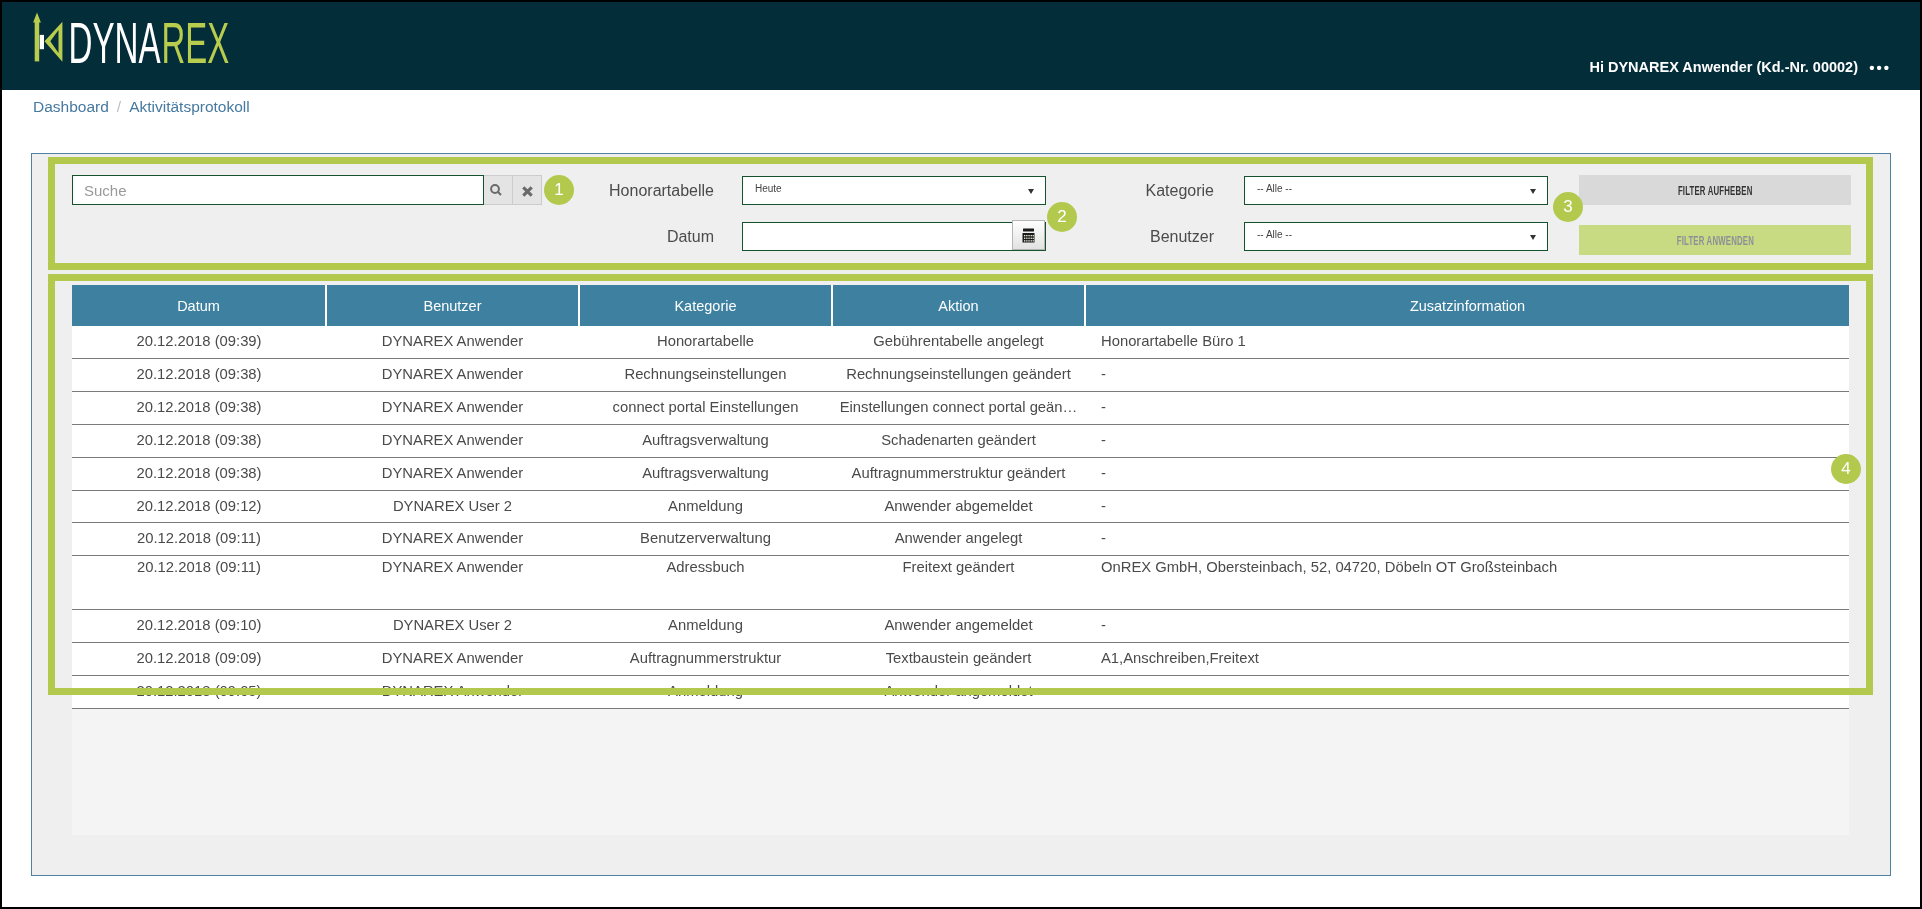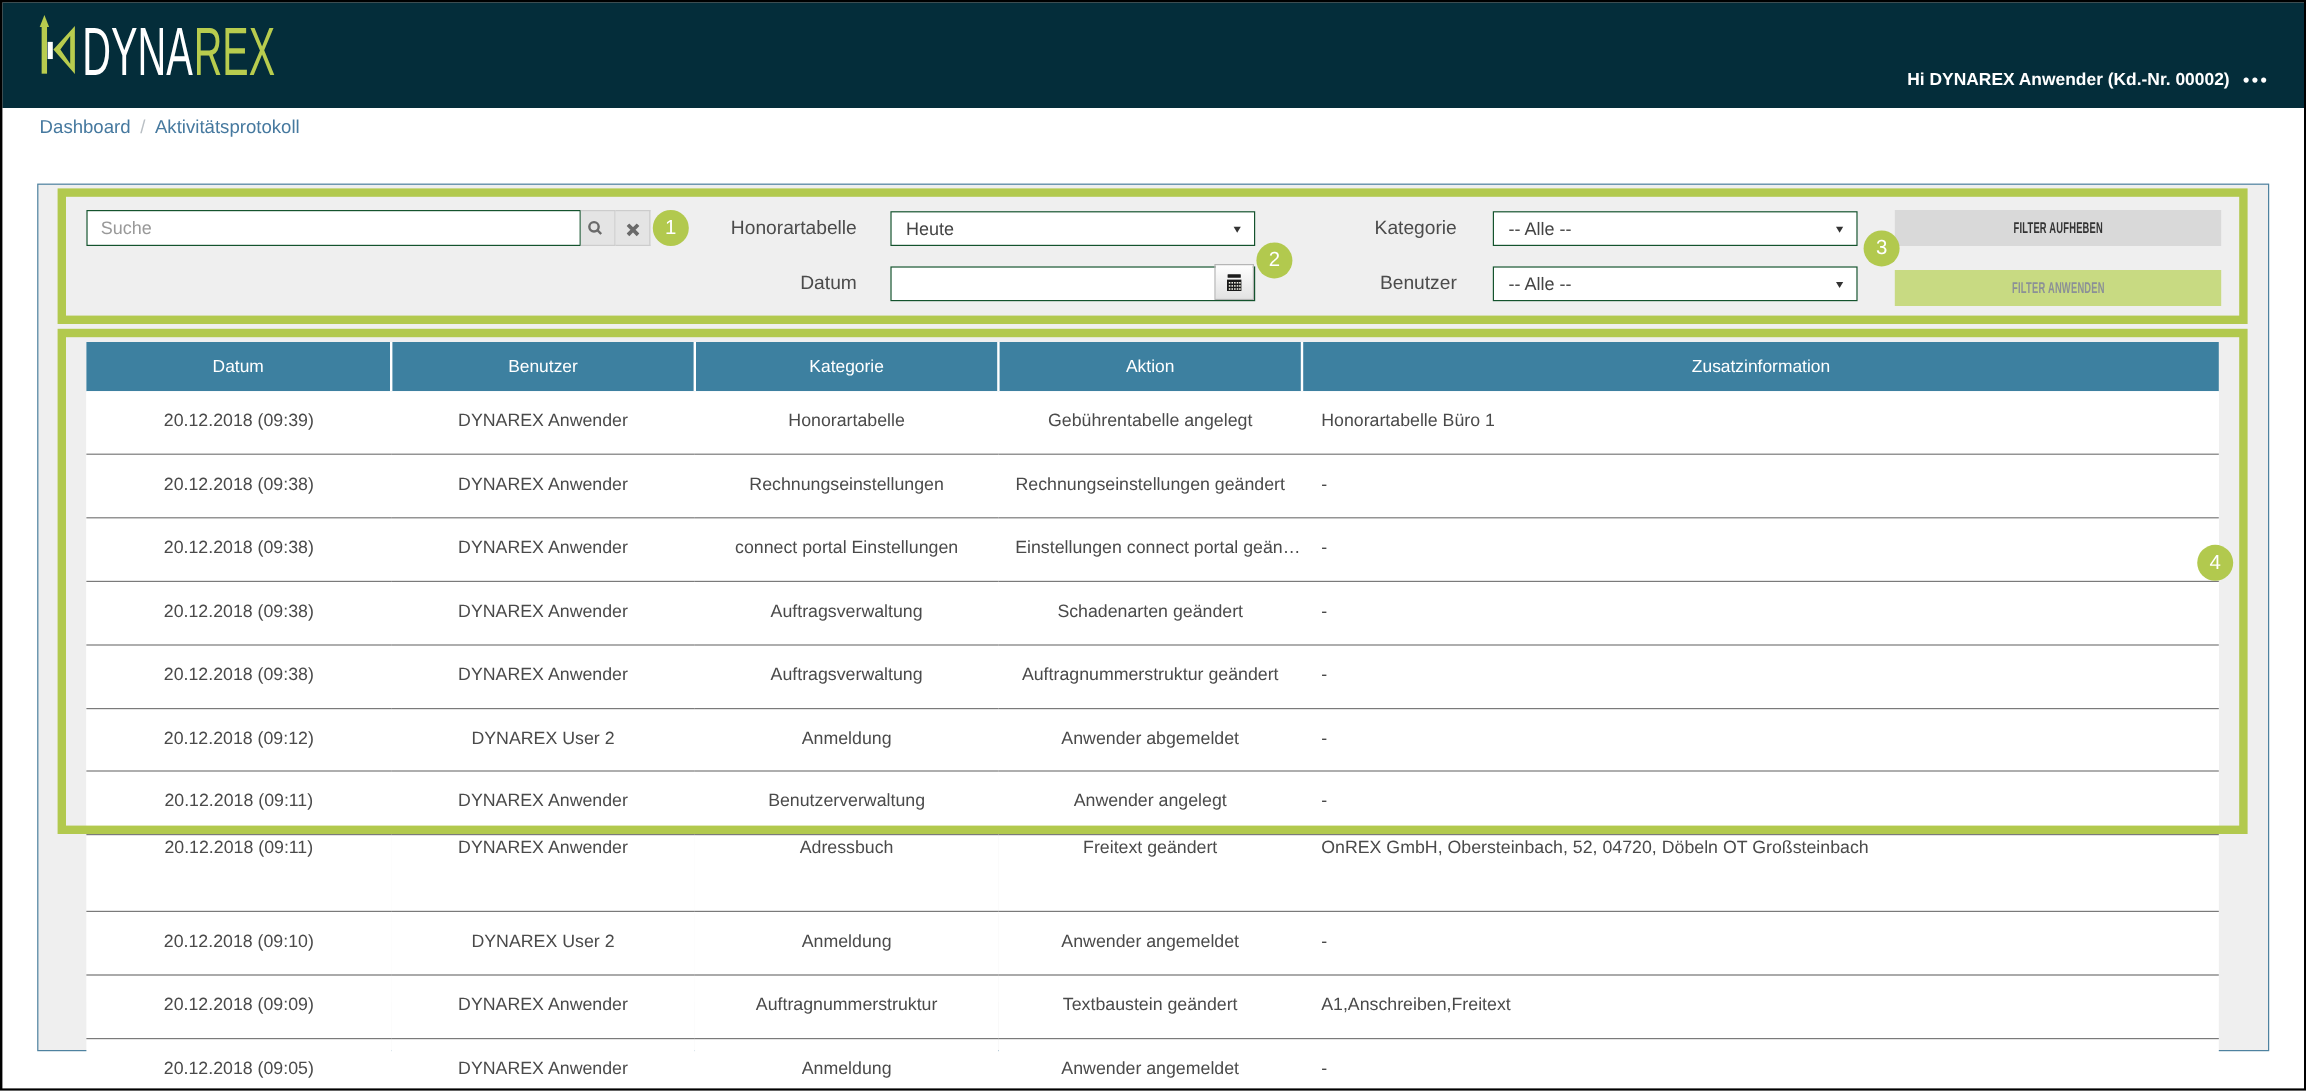--- a/index.html
+++ b/index.html
@@ -23,30 +23,30 @@
   .gbox{border:7px solid #b2c94e;box-sizing:border-box;}
   .gbox1{left:48px;top:157px;width:1825px;height:113px;}
   .gbox2{left:48px;top:274px;width:1825px;height:421px;}
   .gcirc{width:30px;height:30px;border-radius:50%;background:#b2c94e;color:#fff;
          font-size:17px;text-align:center;line-height:30px;z-index:20;}
   
   .inp{background:#fff;border:1px solid #14532d;box-sizing:border-box;}
   .lbl{font-size:16px;color:#4b4b4b;text-align:right;}
   .selarrow{position:absolute;right:11px;top:12px;width:0;height:0;
             border-left:3.8px solid transparent;border-right:3.8px solid transparent;border-top:5.5px solid #333;}
-  .seltext{position:absolute;left:12px;top:6px;font-size:15px;color:#444;}
+  .seltext{position:absolute;left:12px;top:6px;font-size:10px;color:#444;}
   .btn{box-sizing:border-box;text-align:center;color:#333;}
   .btntxt{display:inline-block;transform:scaleX(0.60);font-size:13px;font-weight:bold;letter-spacing:0.3px;}
   
   table.grid{position:absolute;left:72px;top:285px;width:1777px;border-collapse:collapse;table-layout:fixed;
              font-size:14.8px;color:#4a4a4a;}
   table.grid th{background:#3d80a0;color:#fff;font-weight:normal;height:39px;font-size:14.5px;
                 border-right:2px solid #fff;}
   table.grid th:last-child{border-right:none;text-align:center;}
-  table.grid td{background:#fff;border-bottom:1px solid #7a7a7a;text-align:center;height:23.9px;padding:14px;
+  table.grid td{background:#fff;border-bottom:1px solid #7a7a7a;text-align:center;height:23.9px;padding:4px;
                 white-space:nowrap;overflow:hidden;}
   table.grid td.z{text-align:left;padding-left:16px;}
   table.grid tr.dbl td{height:48.6px;vertical-align:top;padding-top:0;line-height:23.9px;}
   table.grid td{line-height:23.9px;}
 </style>
 </head>
 <body>
 <div class="abs frame"></div>
 <div class="abs topbar">
 

